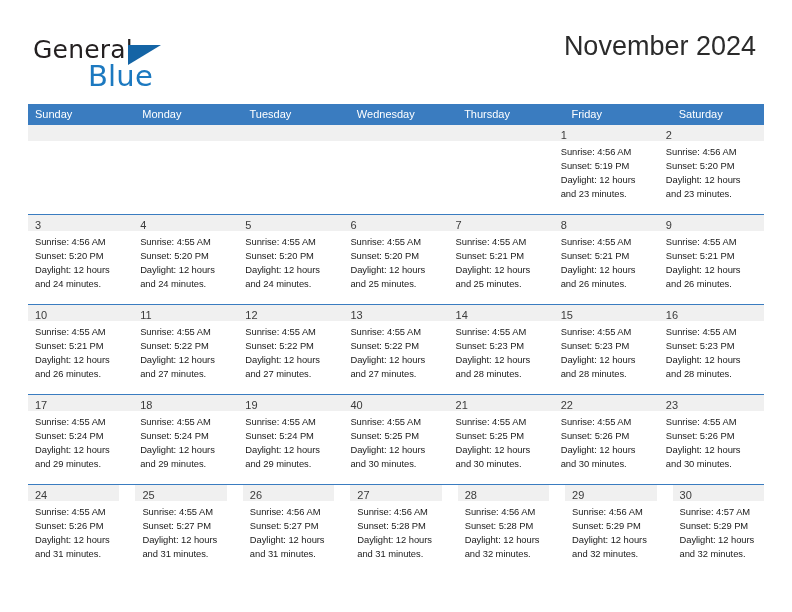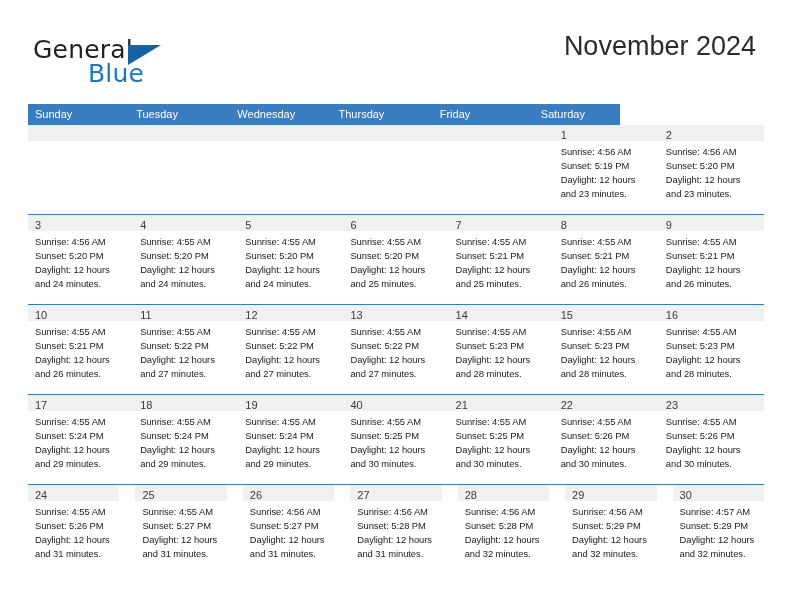--- a/index.html
+++ b/index.html
@@ -44,21 +44,21 @@
     font-size: 25px;
     letter-spacing: 0.2px;
     color: #231f20;
     font-family: "DejaVu Sans", sans-serif;
     font-weight: 400;
   }
   .brand-blue {
     position: absolute;
     left: 55px;
     top: 24px;
-    font-size: 25px;
+    font-size: 29px;
     letter-spacing: 0.2px;
     color: #1c79c0;
     font-family: "DejaVu Sans", sans-serif;
     font-weight: 400;
   }
   .brand-triangle {
     position: absolute;
     left: 95px;
     top: 10px;
     width: 0;
@@ -93,21 +93,21 @@
 
   
   .calendar {
     position: absolute;
     left: 28px;
     top: 104px;
     width: 736px;
   }
   .weekday-row {
     display: flex;
-    width: 592px;
+    width: 736px;
     height: 21px;
     background: #3a7cc0;
     gap: 15px;
   }
   .weekday-cell {
     flex: 1 1 0;
     color: #ffffff;
     font-size: 11px;
     line-height: 21px;
     padding-left: 7px;
@@ -172,20 +172,21 @@
 
     <div class="title-block">
       <div class="month-title">November 2024</div>
     </div>
 
   </div>
 
   <div class="calendar">
     <div class="weekday-row" id="weekday-row">
         <div class="weekday-cell">Sunday</div>
+        <div class="weekday-cell">Monday</div>
         <div class="weekday-cell">Tuesday</div>
         <div class="weekday-cell">Wednesday</div>
         <div class="weekday-cell">Thursday</div>
         <div class="weekday-cell">Friday</div>
         <div class="weekday-cell">Saturday</div>
       </div>
     <div id="weeks-container">
         <div class="week-row">
           <div class="day-cell empty">
             <div class="day-number-band"><span class="day-number"></span></div>

